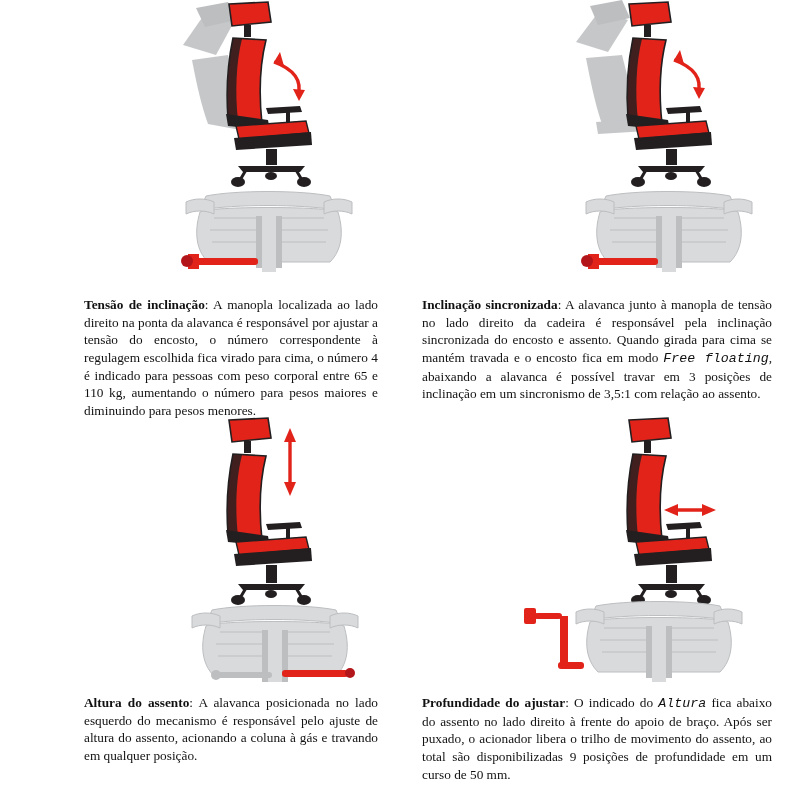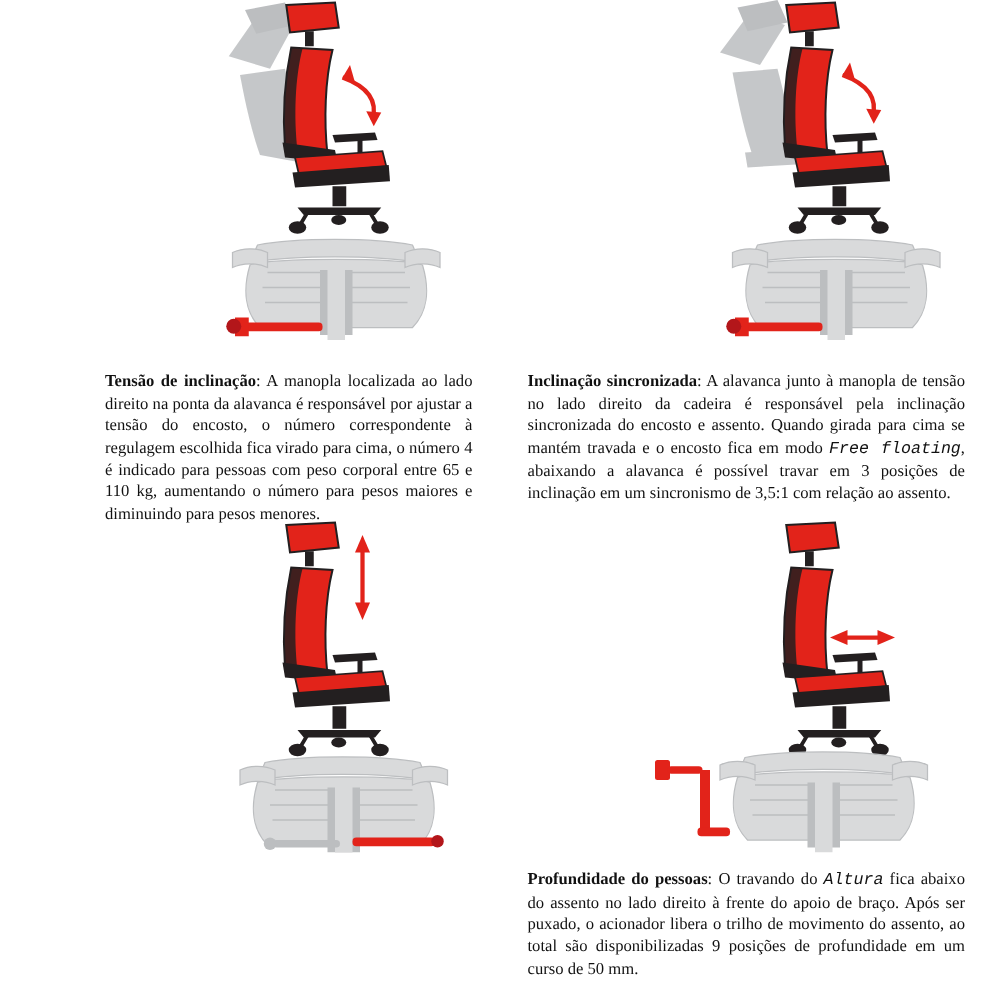--- a/index.html
+++ b/index.html
@@ -221,20 +221,23 @@
               <rect x="218" y="260" width="54" height="6" rx="3" fill="#bcbec0"></rect>
               <circle cx="216" cy="263" r="5" fill="#bcbec0"></circle>
             </g>
 
             <g>
               <rect x="282" y="258" width="66" height="7" rx="3" fill="#e2231a"></rect>
               <circle cx="350" cy="261" r="5" fill="#b3161a"></circle>
             </g>
           </g>
         </svg>
+      </div>
+      <div class="caption">
+        <b>Altura do assento</b><span>: </span><span>A alavanca posicionada no lado esquerdo do mecanismo é responsável pelo ajuste de altura do assento, acionando a coluna à gás e travando em qualquer posição.</span>
       </div>
     </div>
 
     <div class="cell right bottom">
       <div class="figure">
         <svg width="400" height="270" viewBox="0 0 400 270">
           <path d="M229 8 L268 6 L271 26 L232 30 Z" fill="#e2231a" stroke="#231f20" stroke-width="1.6"></path>
           <rect x="244" y="29" width="7" height="12" fill="#231f20"></rect>
           <path d="M233 42 C228 66 226 96 228 122 L262 128 C259 100 260 68 266 44 Z" fill="#e2231a" stroke="#231f20" stroke-width="1.6"></path>
           <path d="M233 42 C228 66 226 96 228 122 L238 124 C235 98 236 66 242 43 Z" fill="#231f20" opacity="0.85"></path>
@@ -268,18 +271,18 @@
             <g>
               <rect x="124" y="196" width="12" height="16" rx="2" fill="#e2231a"></rect>
               <rect x="134" y="201" width="28" height="6" rx="3" fill="#e2231a"></rect>
               <rect x="160" y="204" width="8" height="52" fill="#e2231a"></rect>
               <rect x="158" y="250" width="26" height="7" rx="3" fill="#e2231a"></rect>
             </g>
           </g>
         </svg>
       </div>
       <div class="caption">
-        <b>Profundidade do pessoas</b><span>: </span><span>O travando do </span><i>Altura</i><span> fica abaixo do assento no lado direito à frente do apoio de braço. Após ser puxado, o acionador libera o trilho de movimento do assento, ao total são disponibilizadas 9 posições de profundidade em um curso de 50 mm.</span>
+        <b>Profundidade do ajustar</b><span>: </span><span>O indicado do </span><i>Altura</i><span> fica abaixo do assento no lado direito à frente do apoio de braço. Após ser puxado, o acionador libera o trilho de movimento do assento, ao total são disponibilizadas 9 posições de profundidade em um curso de 50 mm.</span>
       </div>
     </div>
 
   </div>
 </div>
 
 </body></html>

